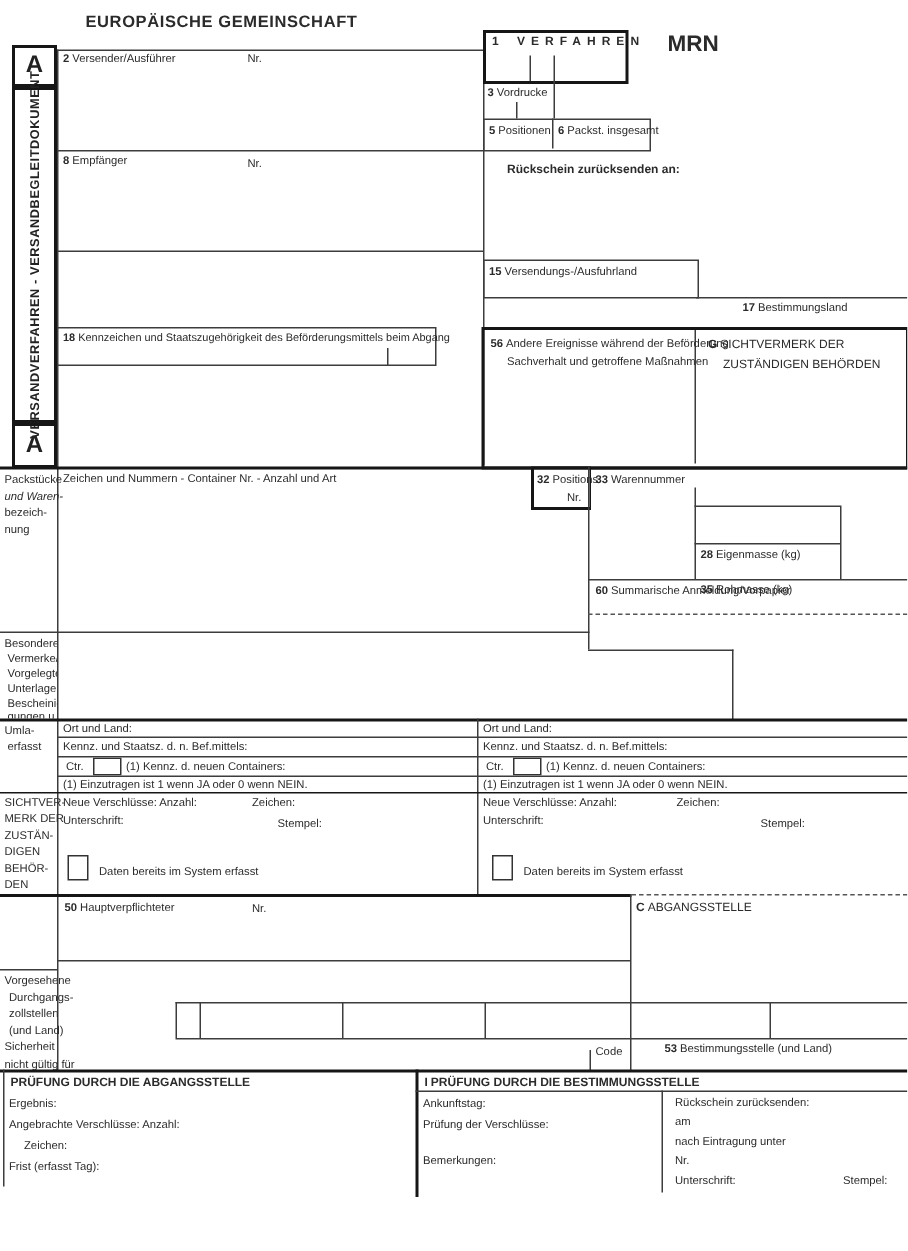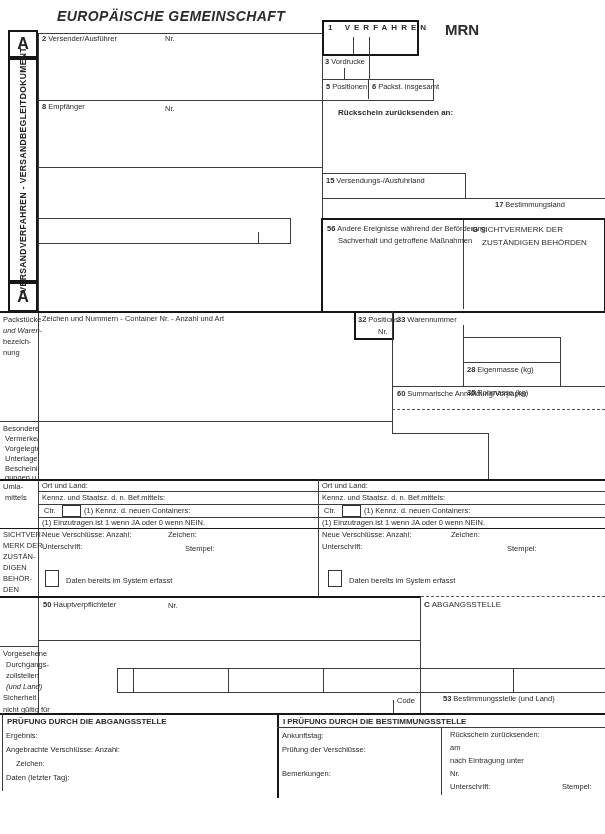--- a/index.html
+++ b/index.html
@@ -22,21 +22,21 @@
   .vtext{display:flex;align-items:center;justify-content:center;}
   .vtext span{writing-mode:vertical-rl;transform:rotate(180deg);
       font-size:8.5px;font-weight:bold;letter-spacing:0.4px;white-space:nowrap;}
   .spread{letter-spacing:4px;}
 </style>
 </head>
 <body>
 
 <div id="page">
 
-  <div class="t b" style="left:57px;top:9px;font-size:14px;letter-spacing:0.4px;font-style:italic;">EUROPÄISCHE GEMEINSCHAFT</div>
+  <div class="t b" style="left:57px;top:9px;font-size:11px;letter-spacing:0.4px;">EUROPÄISCHE GEMEINSCHAFT</div>
 
   <div class="boxthick aletter" style="left:8px;top:30px;width:26px;height:24px;">A</div>
   <div class="boxthick vtext" style="left:8px;top:58px;width:26px;height:220px;">
     <span>VERSANDVERFAHREN - VERSANDBEGLEITDOKUMENT</span>
   </div>
   <div class="boxthick aletter" style="left:8px;top:282px;width:26px;height:26px;">A</div>
 
   <div class="vl" style="left:38px;top:33px;height:681px;"></div>
   <div class="hl" style="left:38px;top:33px;width:284px;"></div>
   <div class="hl" style="left:38px;top:100px;width:284px;"></div>
@@ -82,20 +82,23 @@
   </div>
   <div class="hl" style="left:464px;top:198px;width:141px;"></div>
   <div class="t" style="left:467px;top:201px;margin-left:28px;">
     <span class="n">17</span><span>Bestimmungsland</span>
   </div>
 
   <div class="hl" style="left:38px;top:218px;width:252px;"></div>
   <div class="hl" style="left:38px;top:243px;width:252px;"></div>
   <div class="vl" style="left:290px;top:218px;height:26px;"></div>
   <div class="vl" style="left:258px;top:232px;height:12px;"></div>
+  <div class="t" style="left:42px;top:221px;font-size:7.3px;">
+    <span class="n">18</span><span>Kennzeichen und Staatszugehörigkeit des Beförderungsmittels beim Abgang</span>
+  </div>
 
   <div class="boxthick" style="left:321px;top:218px;width:281px;height:91px;"></div>
   <div class="vl" style="left:463px;top:220px;height:89px;"></div>
   <div class="t" style="left:327px;top:225px;">
     <span class="n">56</span><span>Andere Ereignisse während der Beförderung</span>
   </div>
   <div class="t" style="left:338px;top:237px;">Sachverhalt und getroffene Maßnahmen</div>
   <div class="t cap" style="left:472px;top:226px;">
     <span class="n">G</span><span>SICHTVERMERK DER</span>
   </div>
@@ -141,21 +144,21 @@
     <div class="t" style="left:3px;top:3px;">Besondere</div>
     <div class="t" style="left:5px;top:13px;">Vermerke/</div>
     <div class="t" style="left:5px;top:23px;">Vorgelegte</div>
     <div class="t" style="left:5px;top:33px;">Unterlagen/</div>
     <div class="t" style="left:5px;top:43px;">Bescheini-</div>
     <div class="t" style="left:5px;top:52px;">gungen u Ge-</div>
   </div>
 
   <div class="hl2" style="left:0px;top:479px;width:605px;"></div>
   <div class="t" style="left:3px;top:483px;">Umla-</div>
-  <div class="t" style="left:5px;top:494px;">mittels</div>
+  <div class="t" style="left:5px;top:494px;">erfasst</div>
   <div class="vl" style="left:318px;top:479px;height:118px;"></div>
   <div class="hl" style="left:38px;top:491px;width:567px;"></div>
   <div class="hl" style="left:38px;top:504px;width:567px;"></div>
   <div class="hl" style="left:38px;top:517px;width:567px;"></div>
   <div class="hl2" style="left:0px;top:528px;width:605px;height:1px;"></div>
 
   <div class="t" style="left:42px;top:482px;">Ort und Land:</div>
   <div class="t" style="left:42px;top:494px;">Kennz. und Staatsz. d. n. Bef.mittels:</div>
   <div class="t" style="left:44px;top:507px;">Ctr.</div>
   <div class="cb" style="left:62px;top:505px;width:17px;height:10px;"></div>
@@ -199,21 +202,21 @@
   <div class="t" style="left:168px;top:602px;">Nr.</div>
   <div class="t cap" style="left:424px;top:601px;">
     <span class="n">C</span><span>ABGANGSSTELLE</span>
   </div>
   <div class="hl" style="left:38px;top:640px;width:382px;"></div>
 
   <div class="hl" style="left:0px;top:646px;width:38px;"></div>
   <div class="t" style="left:3px;top:650px;">Vorgesehene</div>
   <div class="t" style="left:6px;top:661px;">Durchgangs-</div>
   <div class="t" style="left:6px;top:672px;">zollstellen</div>
-  <div class="t" style="left:6px;top:683px;font-style:italic;">(und Land)</div>
+  <div class="t" style="left:6px;top:683px;">(und Land)</div>
   <div class="hl" style="left:117px;top:668px;width:488px;"></div>
   <div class="vl" style="left:117px;top:668px;height:24px;"></div>
   <div class="vl" style="left:133px;top:668px;height:24px;"></div>
   <div class="vl" style="left:228px;top:668px;height:24px;"></div>
   <div class="vl" style="left:323px;top:668px;height:24px;"></div>
   <div class="vl" style="left:513px;top:668px;height:24px;"></div>
   <div class="hl" style="left:117px;top:692px;width:488px;"></div>
 
   <div class="t" style="left:3px;top:694px;">Sicherheit</div>
   <div class="t" style="left:3px;top:706px;">nicht gültig für</div>
@@ -224,21 +227,21 @@
   </div>
 
   <div class="hl2" style="left:0px;top:713px;width:605px;"></div>
   <div class="vl" style="left:2px;top:713px;height:78px;"></div>
   <div class="vl2" style="left:277px;top:713px;height:85px;"></div>
 
   <div class="t cap" style="left:7px;top:718px;font-weight:600;">PRÜFUNG DURCH DIE ABGANGSSTELLE</div>
   <div class="t" style="left:6px;top:732px;">Ergebnis:</div>
   <div class="t" style="left:6px;top:746px;">Angebrachte Verschlüsse: Anzahl:</div>
   <div class="t" style="left:16px;top:760px;">Zeichen:</div>
-  <div class="t" style="left:6px;top:774px;">Daten (letzter Tag):</div>
+  <div class="t" style="left:6px;top:774px;">Frist (erfasst Tag):</div>
 
   <div class="t cap" style="left:283px;top:718px;font-weight:600;">
     <span class="n">I</span><span>PRÜFUNG DURCH DIE BESTIMMUNGSSTELLE</span>
   </div>
   <div class="hl" style="left:277px;top:727px;width:328px;"></div>
   <div class="vl" style="left:441px;top:727px;height:68px;"></div>
   <div class="t" style="left:282px;top:732px;">Ankunftstag:</div>
   <div class="t" style="left:282px;top:746px;">Prüfung der Verschlüsse:</div>
   <div class="t" style="left:282px;top:770px;">Bemerkungen:</div>
   <div class="t" style="left:450px;top:731px;">Rückschein zurücksenden:</div>

